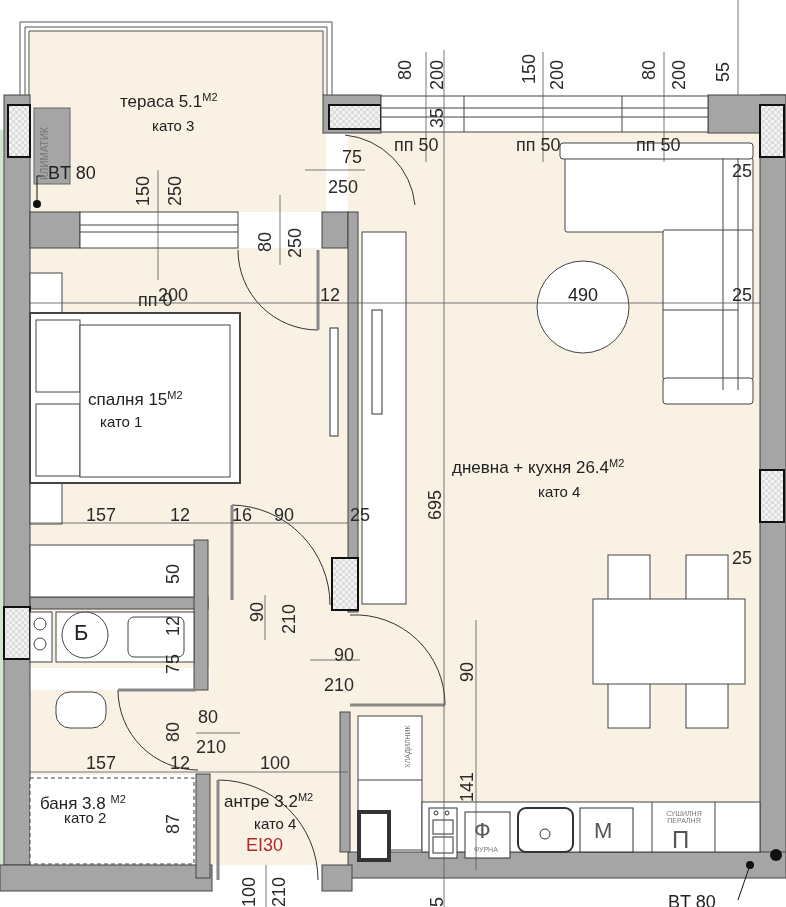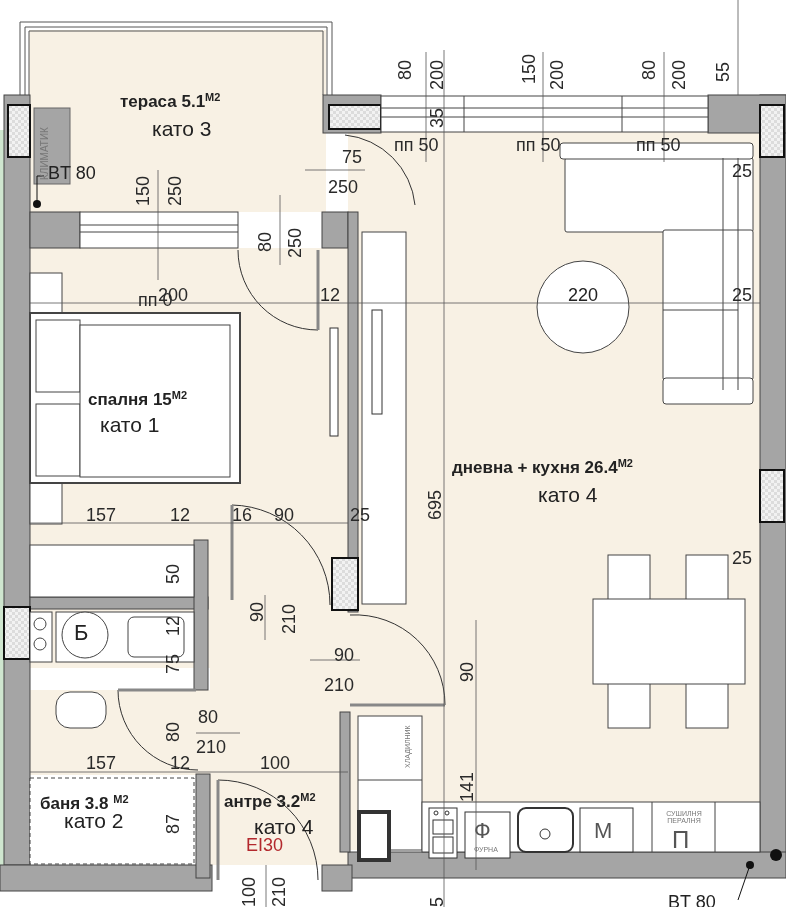--- a/index.html
+++ b/index.html
@@ -1,21 +1,21 @@
 <!DOCTYPE html>
 <html><head>
 <meta charset="utf-8">
 <style>
   html, body { margin: 0; padding: 0; background: #ffffff; }
   body { width: 786px; height: 907px; position: relative; overflow: hidden; font-family: "Liberation Sans", sans-serif; color: #222; }
   #plan { position: absolute; left: 0; top: 0; width: 786px; height: 907px; }
   .lbl { position: absolute; font-family: "Liberation Sans", sans-serif; color: #222; white-space: nowrap; line-height: 1; }
-  .room-title { font-weight: bold; font-size: 17px; }
+  .room-title { font-weight: normal; font-size: 17px; }
   .room-title sup { font-size: 11px; vertical-align: 6px; }
-  .room-sub { font-size: 21px; }
+  .room-sub { font-size: 15px; }
   .dim { font-size: 18px; color: #2a2a2a; }
   .dim-v { transform-origin: left top; transform: rotate(-90deg); }
   .small { font-size: 7px; color: #777; }
   .red { color: #b3282d; font-size: 18px; }
 </style>
 </head>
 <body>
 
 <svg id="plan" viewBox="0 0 786 907" xmlns="http://www.w3.org/2000/svg">
   <defs>
@@ -211,21 +211,21 @@
 <div class="lbl room-title" style="left:40px;top:786px;margin-top:8px;"><span>баня 3.8</span> <sup>M2</sup></div>
 <div class="lbl room-sub" style="left:64px;top:810px;">като 2</div>
 
 <div class="lbl room-title" style="left:224px;top:792px;"><span>антре 3.2</span><sup>M2</sup></div>
 <div class="lbl room-sub" style="left:254px;top:816px;">като 4</div>
 <div class="lbl red" style="left:246px;top:836px;">EI30</div>
 
 <div class="lbl" style="left:40px;top:180px;font-size:10px;color:#777;transform:rotate(-90deg);transform-origin:left top;">КЛИМАТИК</div>
 <div class="lbl" style="left:48px;top:164px;font-size:18px;">BT 80</div>
 <div class="lbl" style="left:668px;top:893px;font-size:18px;">BT 80</div>
-<div class="lbl" style="left:568px;top:286px;font-size:18px;">220</div>
+<div class="lbl" style="left:568px;top:286px;font-size:18px;">490</div>
 <div class="lbl small" style="left:404px;top:768px;transform:rotate(-90deg);transform-origin:left top;">ХЛАДИЛНИК</div>
 <div class="lbl" style="left:474px;top:820px;font-size:22px;color:#555;">Ф</div>
 <div class="lbl small" style="left:474px;top:846px;">ФУРНА</div>
 <div class="lbl" style="left:594px;top:820px;font-size:22px;color:#555;">M</div>
 <div class="lbl small" style="left:660px;top:810px;width:48px;white-space:normal;text-align:center;">СУШИЛНЯ ПЕРАЛНЯ</div>
 <div class="lbl" style="left:672px;top:828px;font-size:24px;color:#555;">П</div>
 <div class="lbl" style="left:74px;top:622px;font-size:22px;">Б</div>
 
 <div class="lbl dim dim-v" style="left:396px;top:80px;">80</div>
 <div class="lbl dim dim-v" style="left:428px;top:90px;">200</div>

